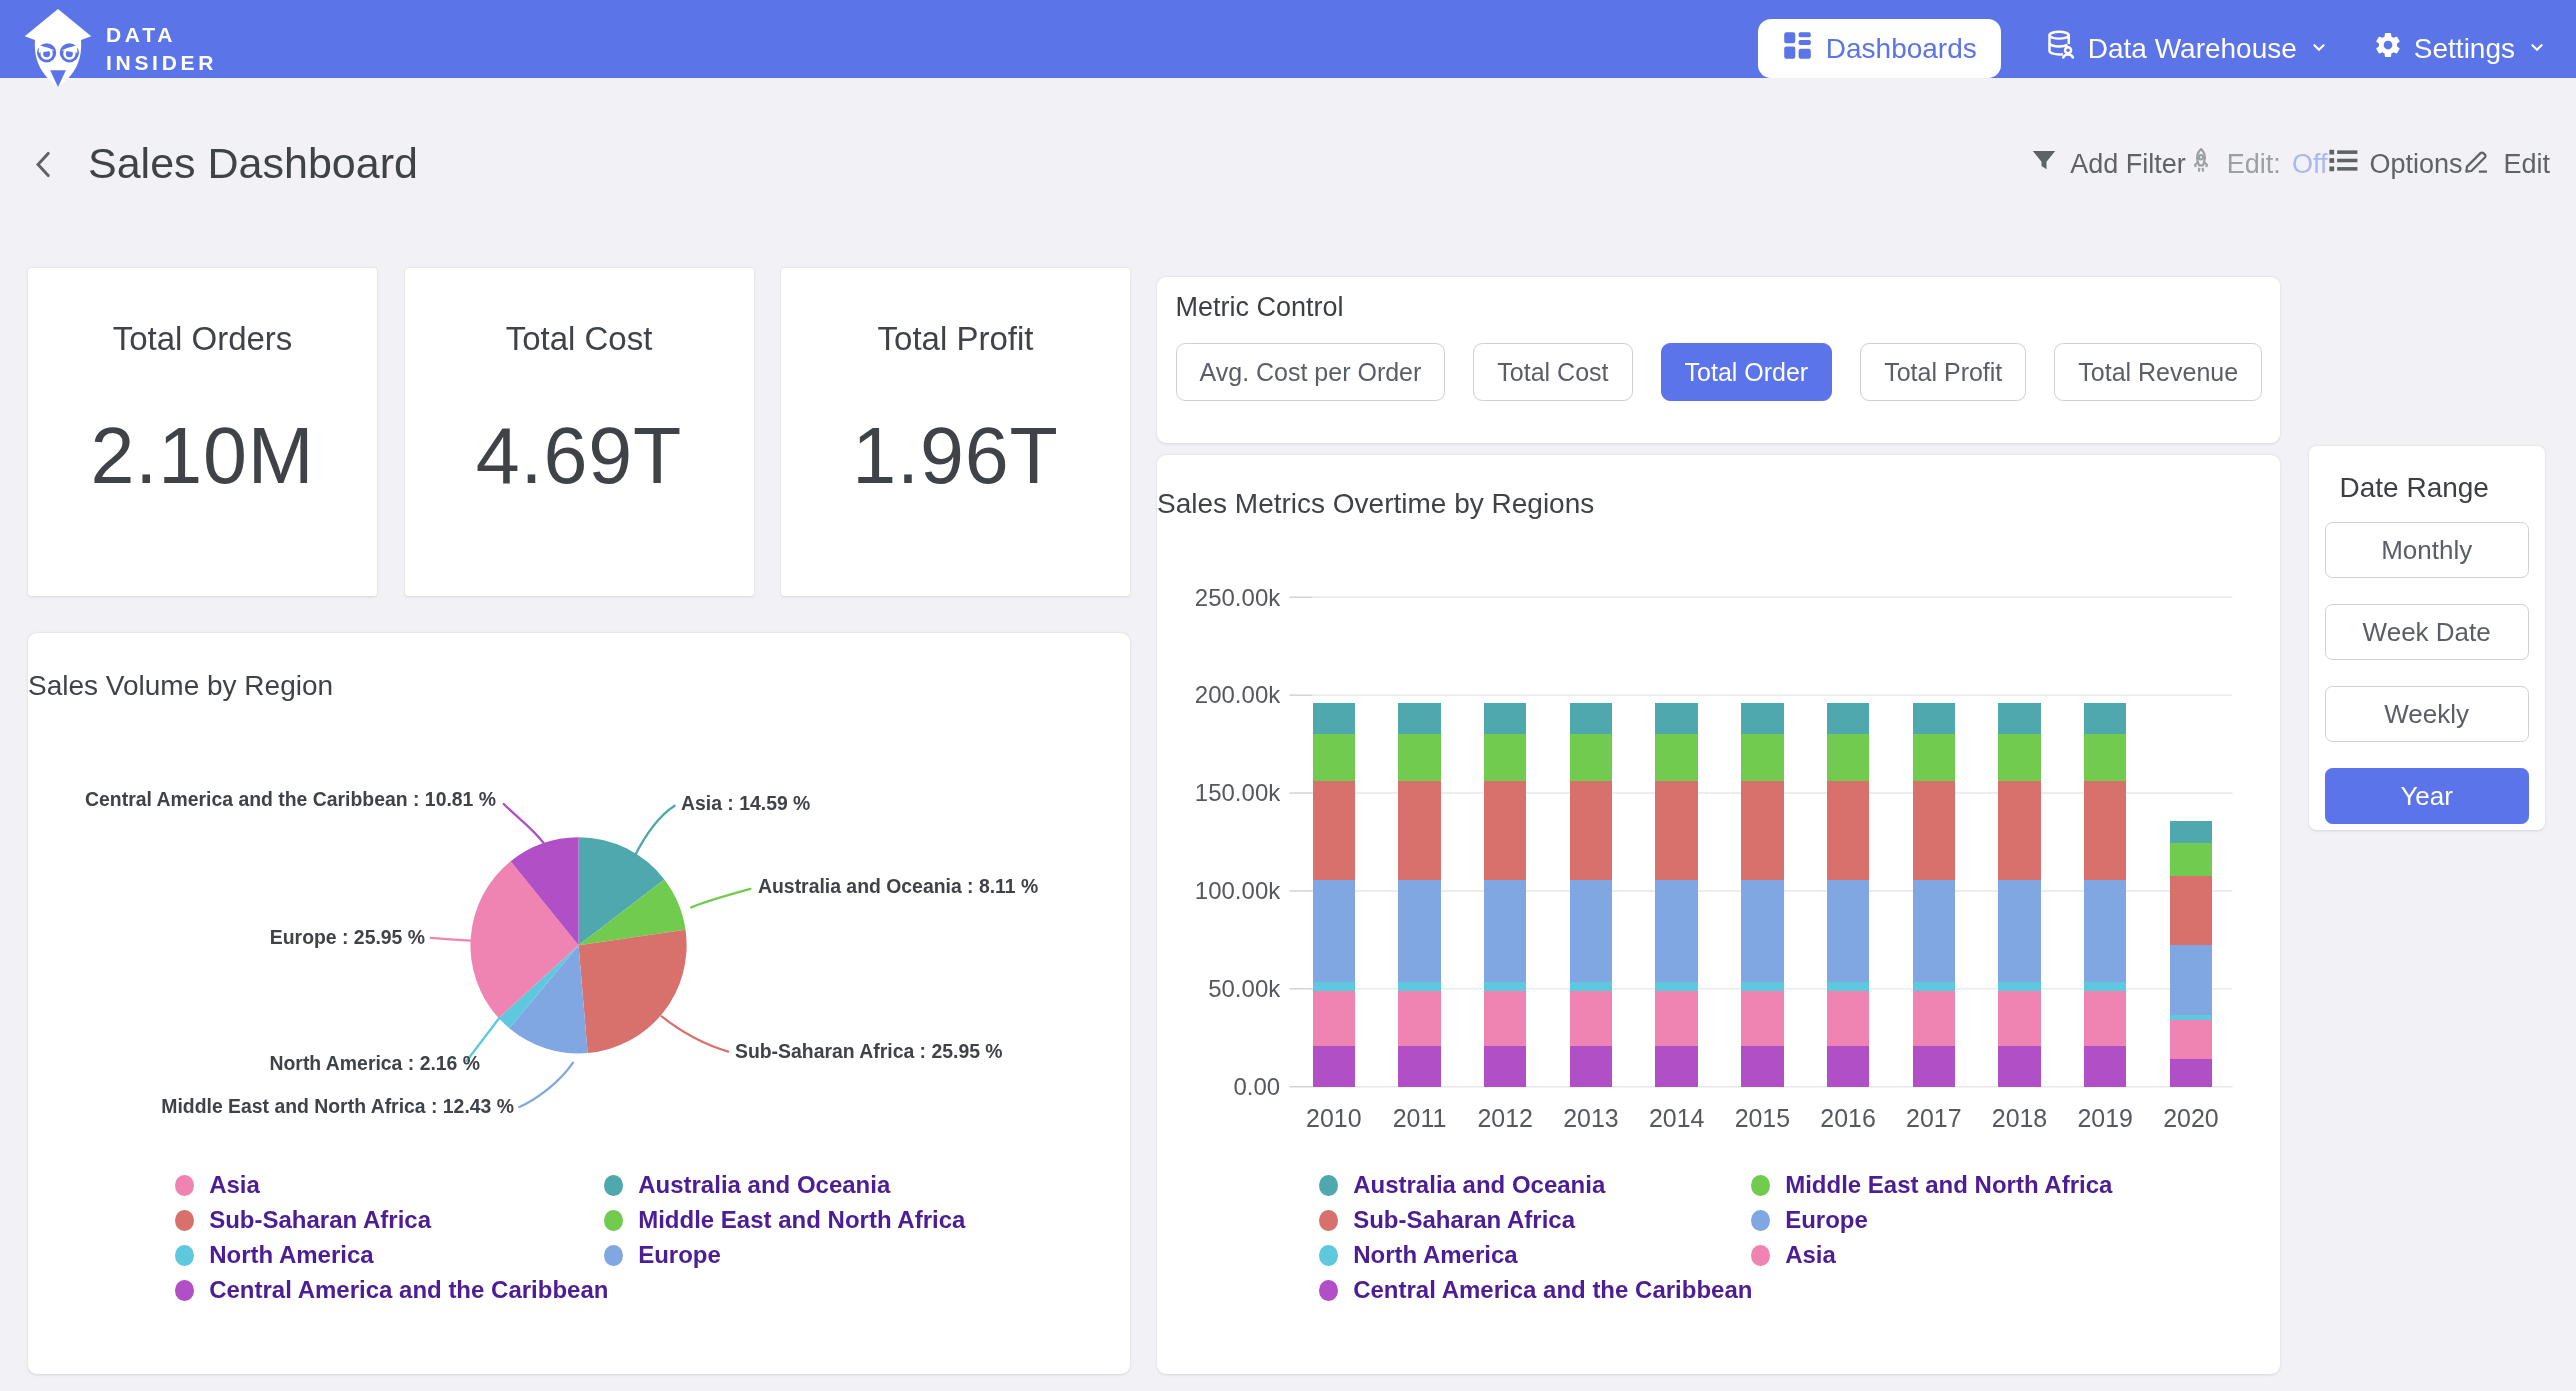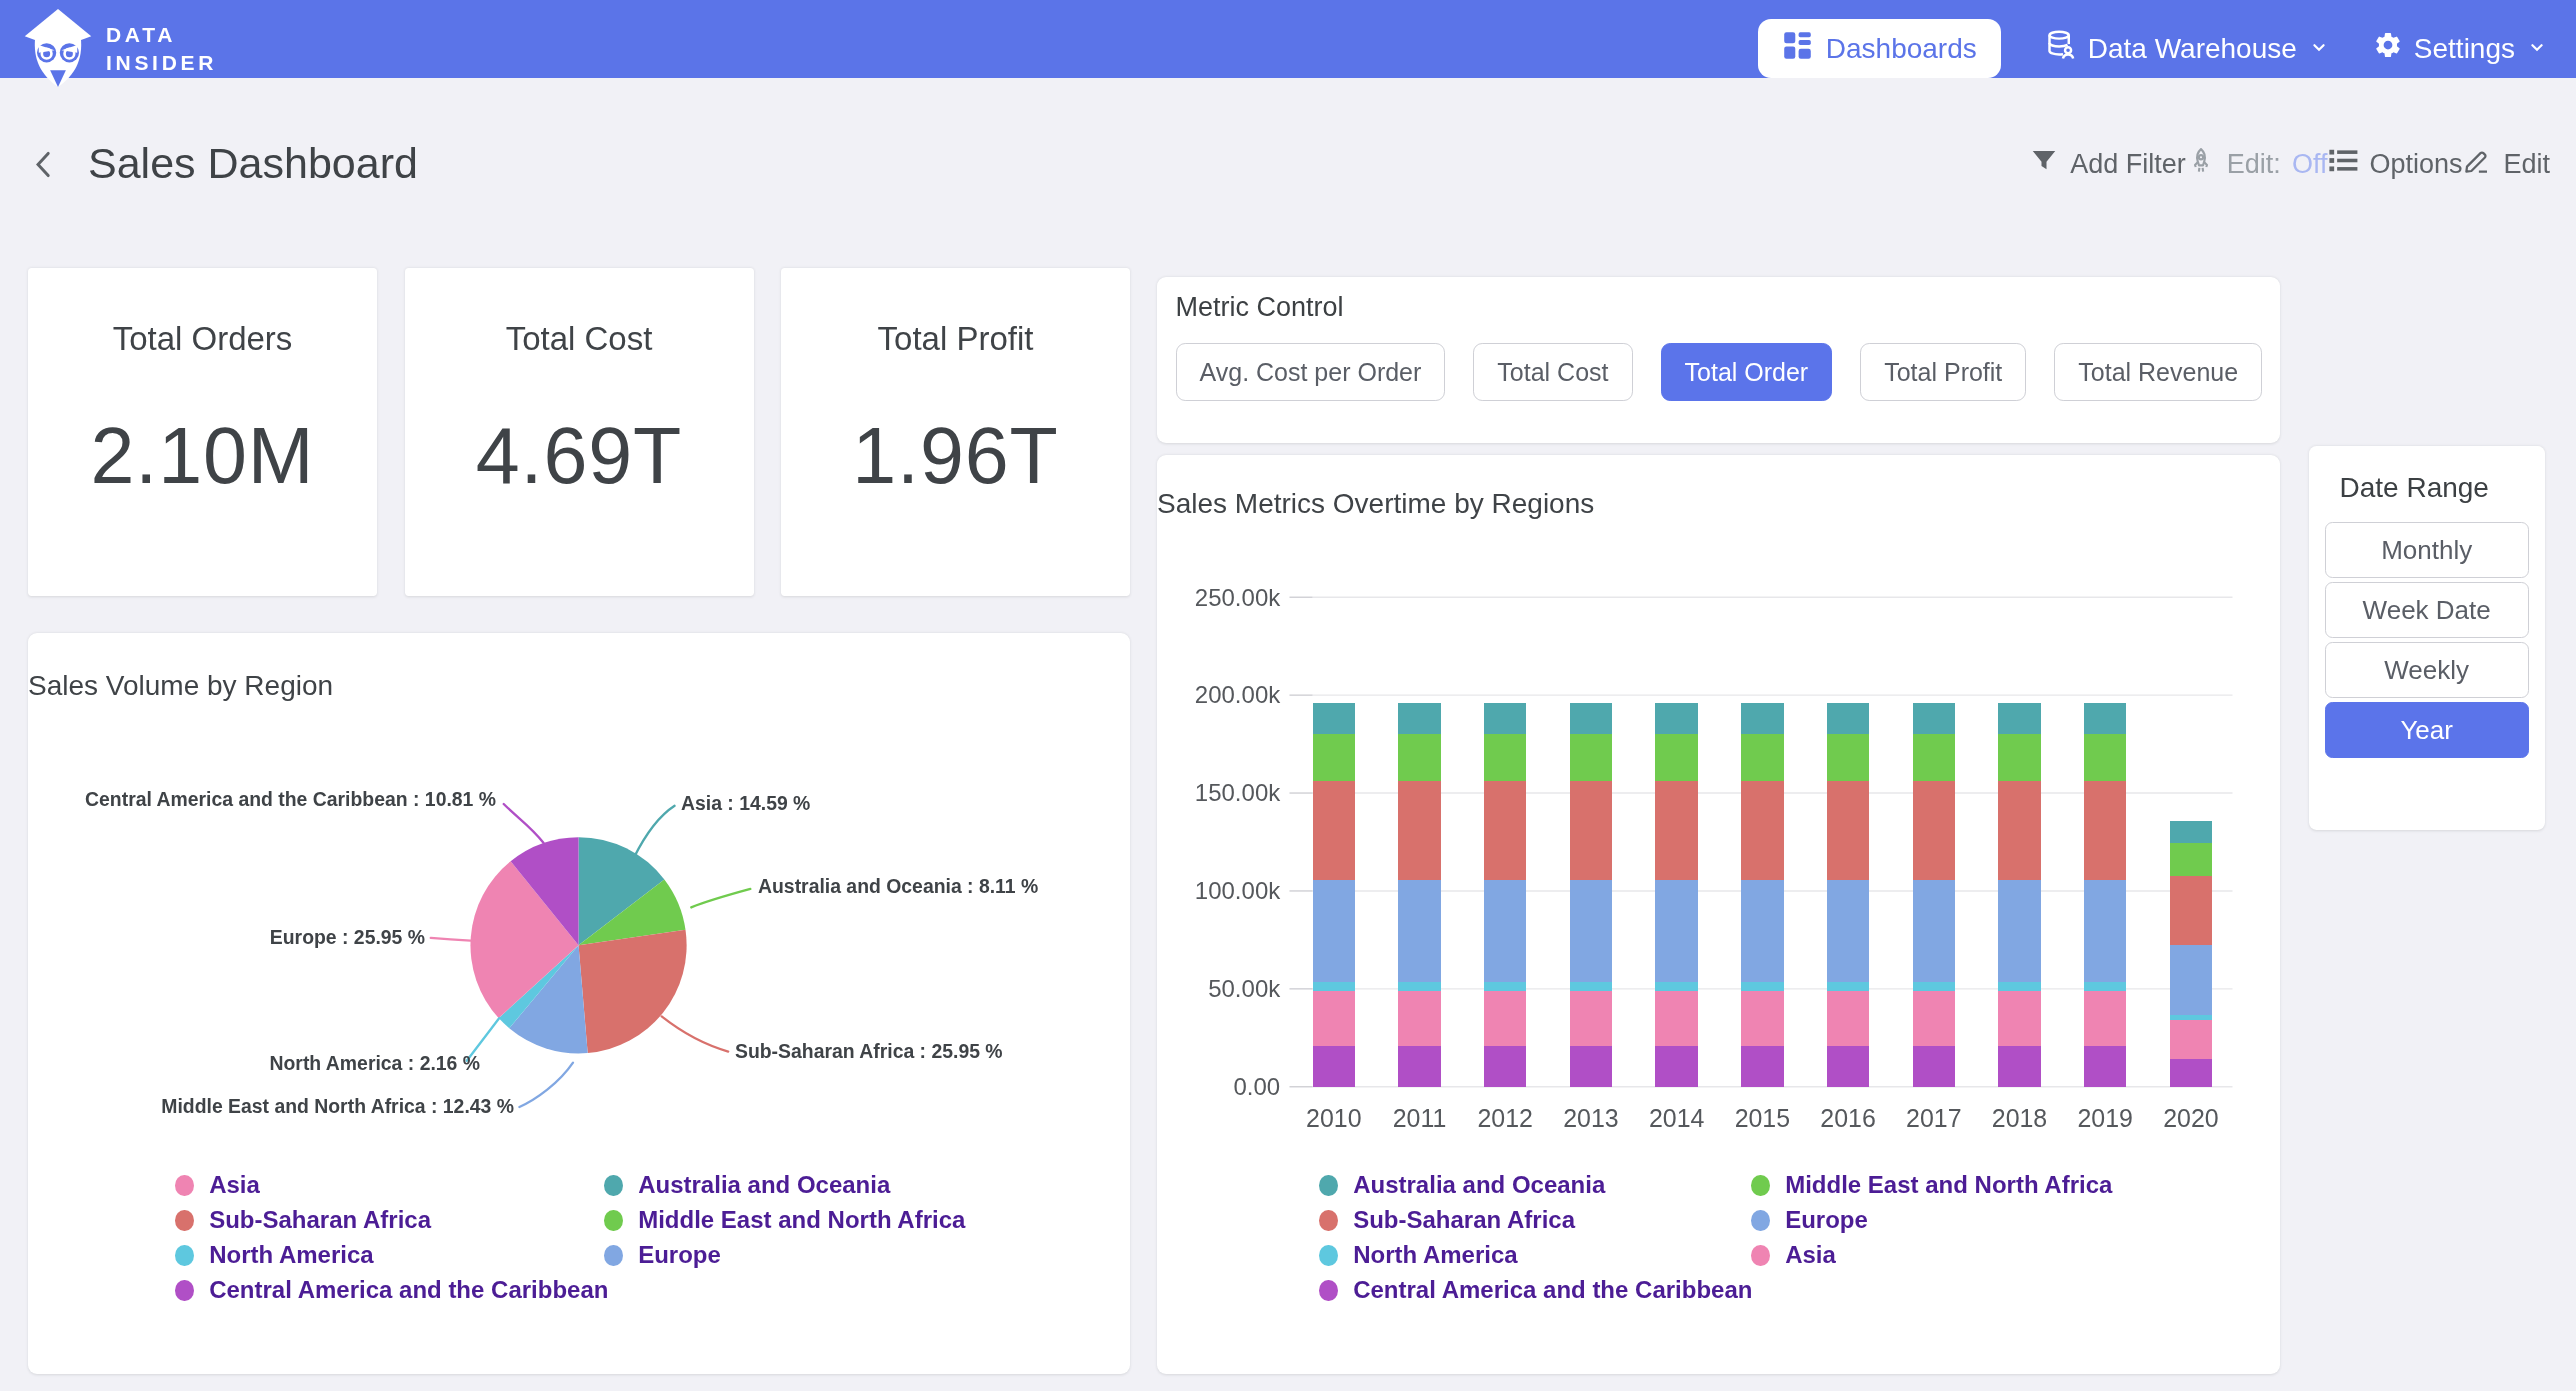--- a/index.html
+++ b/index.html
@@ -35,21 +35,21 @@
   .metric-panel{left:1157px;top:277px;width:1123px;height:166px}
   .panel-title{position:absolute;left:18.5px;top:15px;font-size:27px;color:#3C4043}
   .metric-buttons{position:absolute;left:18.5px;top:66px;display:flex;gap:28px}
   .pill-btn{height:58px;display:flex;align-items:center;justify-content:center;padding:0 23px;
     background:#fff;border:1.4px solid #CFD0D6;border-radius:9.2px;font-size:25px;color:#5A5E66;
     font-family:"Liberation Sans",sans-serif;cursor:pointer;white-space:nowrap}
   .pill-btn.selected{background:#5B74EA;border-color:#5B74EA;color:#fff}
   
   .date-panel{left:2309px;top:446px;width:236px;height:384px;border-radius:7.4px}
   .date-title{position:absolute;left:30.5px;top:26px;font-size:28px;color:#3C4043}
-  .date-buttons{position:absolute;left:15.7px;top:76px;display:flex;flex-direction:column;gap:4px}
+  .date-buttons{position:absolute;left:15.7px;top:76px;display:flex;flex-direction:column;gap:26px}
   .date-btn{width:204px;height:56px;display:flex;align-items:center;justify-content:center;
     background:#fff;border:1.4px solid #CFD0D6;border-radius:7.4px;font-size:26px;color:#5A5E66;
     font-family:"Liberation Sans",sans-serif;cursor:pointer}
   .date-btn.selected{background:#5B74EA;border-color:#5B74EA;color:#fff}
   
   .pie-card{left:28px;top:633px;width:1102px;height:741px}
   .bar-card{left:1157px;top:455px;width:1123px;height:919px}
   .chart-title{position:absolute;left:0;width:100%;text-align:left;font-size:28px;color:#3F4347}
   .pie-card .chart-title{top:37px}
   .bar-card .chart-title{top:33px}

